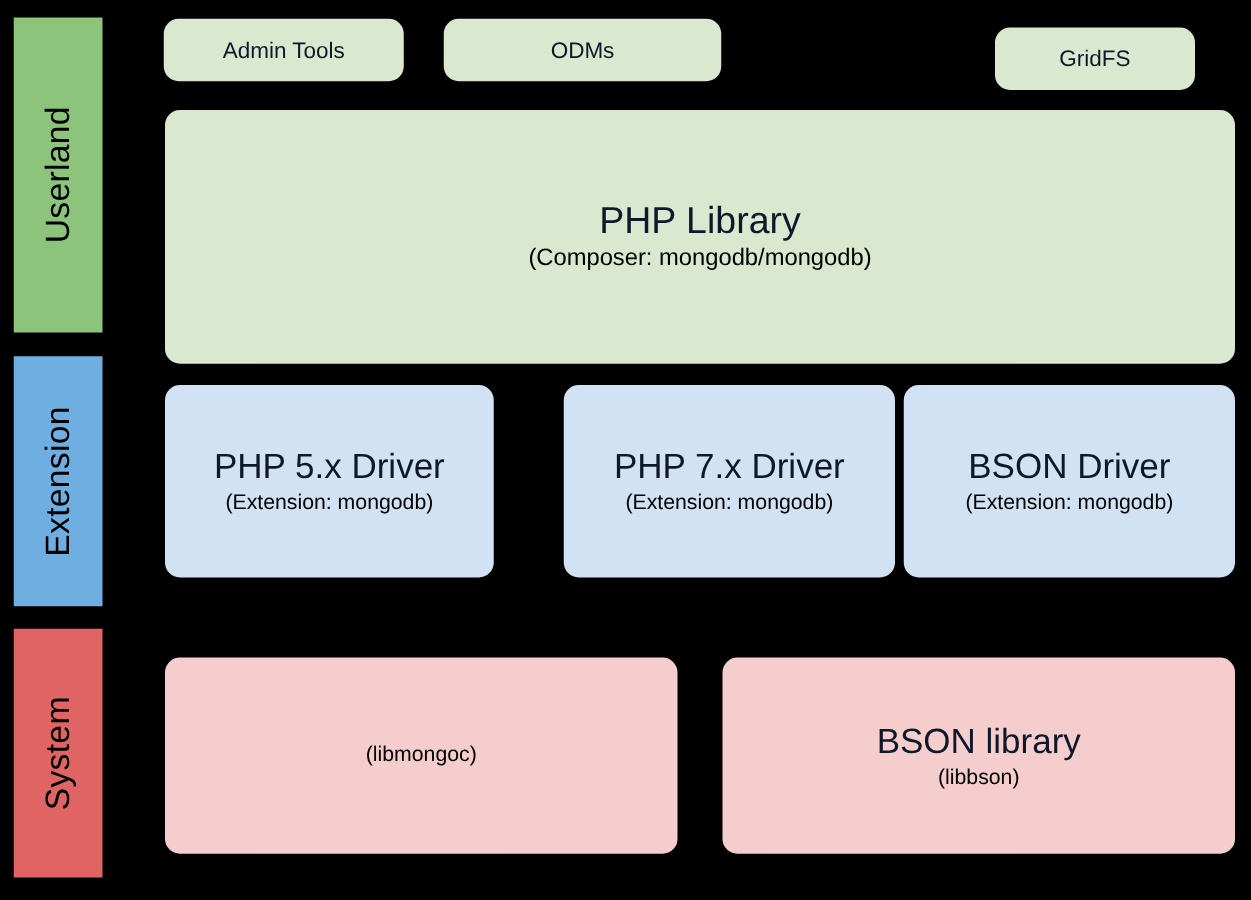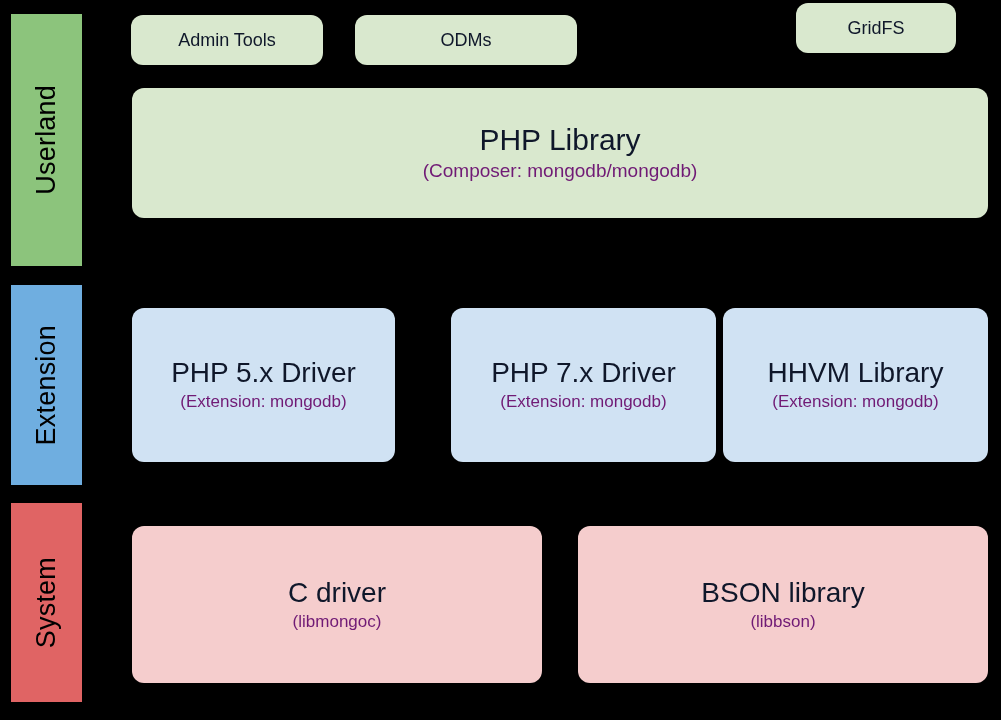--- a/index.html
+++ b/index.html
@@ -61,37 +61,37 @@
   .box .box-title {
     font-size: 19px;
     line-height: 1.15;
     color: #0f172a;
     white-space: nowrap;
   }
 
   .box .box-sub {
     font-size: 15px;
     line-height: 1.2;
-    color: #701a75;
+    color: #000000;
     white-space: nowrap;
   }
 
   
   .pill { height: 50px; }
   .pill .box-title { font-size: 18px; }
 
   #box-admin-tools { left: 131px; top: 15px; width: 192px; }
   #box-odms        { left: 355px; top: 15px; width: 222px; }
   #box-oplog-api   { left: 575px; top: 15px; width: 190px; }
-  #box-gridfs      { left: 796px; top: 3px; width: 160px; }
+  #box-gridfs      { left: 796px; top: 22px; width: 160px; }
 
   
   #box-php-library {
     left: 132px; top: 88px;
-    width: 856px; height: 130px;
+    width: 856px; height: 203px;
   }
   #box-php-library .box-title { font-size: 30px; margin-bottom: 2px; }
   #box-php-library .box-sub   { font-size: 19px; }
 
   
   .ext-box { top: 308px; height: 154px; }
   .ext-box .box-title { font-size: 28px; margin-bottom: 3px; }
   .ext-box .box-sub   { font-size: 17px; }
 
   #box-php5-driver { left: 132px; width: 263px; }
@@ -145,26 +145,25 @@
     <span class="box-title">PHP 5.x Driver</span>
     <span class="box-sub">(Extension: mongodb)</span>
   </div>
 
   <div class="box ext-box" id="box-php7-driver" style="background-color: rgb(208, 226, 243);">
     <span class="box-title">PHP 7.x Driver</span>
     <span class="box-sub">(Extension: mongodb)</span>
   </div>
 
   <div class="box ext-box" id="box-hhvm-driver" style="background-color: rgb(208, 226, 243);">
-    <span class="box-title">HHVM Library</span>
+    <span class="box-title">BSON Driver</span>
     <span class="box-sub">(Extension: mongodb)</span>
   </div>
 
   <div class="box sys-box" id="box-c-driver" style="background-color: rgb(245, 205, 205);">
-    <span class="box-title">C driver</span>
     <span class="box-sub">(libmongoc)</span>
   </div>
 
   <div class="box sys-box" id="box-bson-library" style="background-color: rgb(245, 205, 205);">
     <span class="box-title">BSON library</span>
     <span class="box-sub">(libbson)</span>
   </div>
 
 </div>
 

